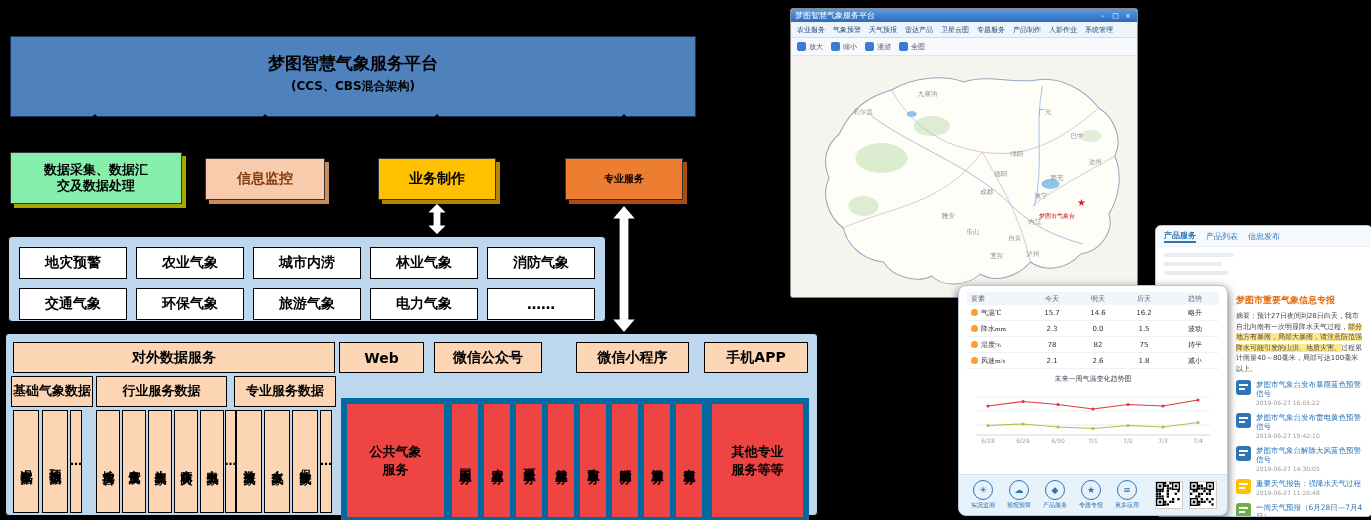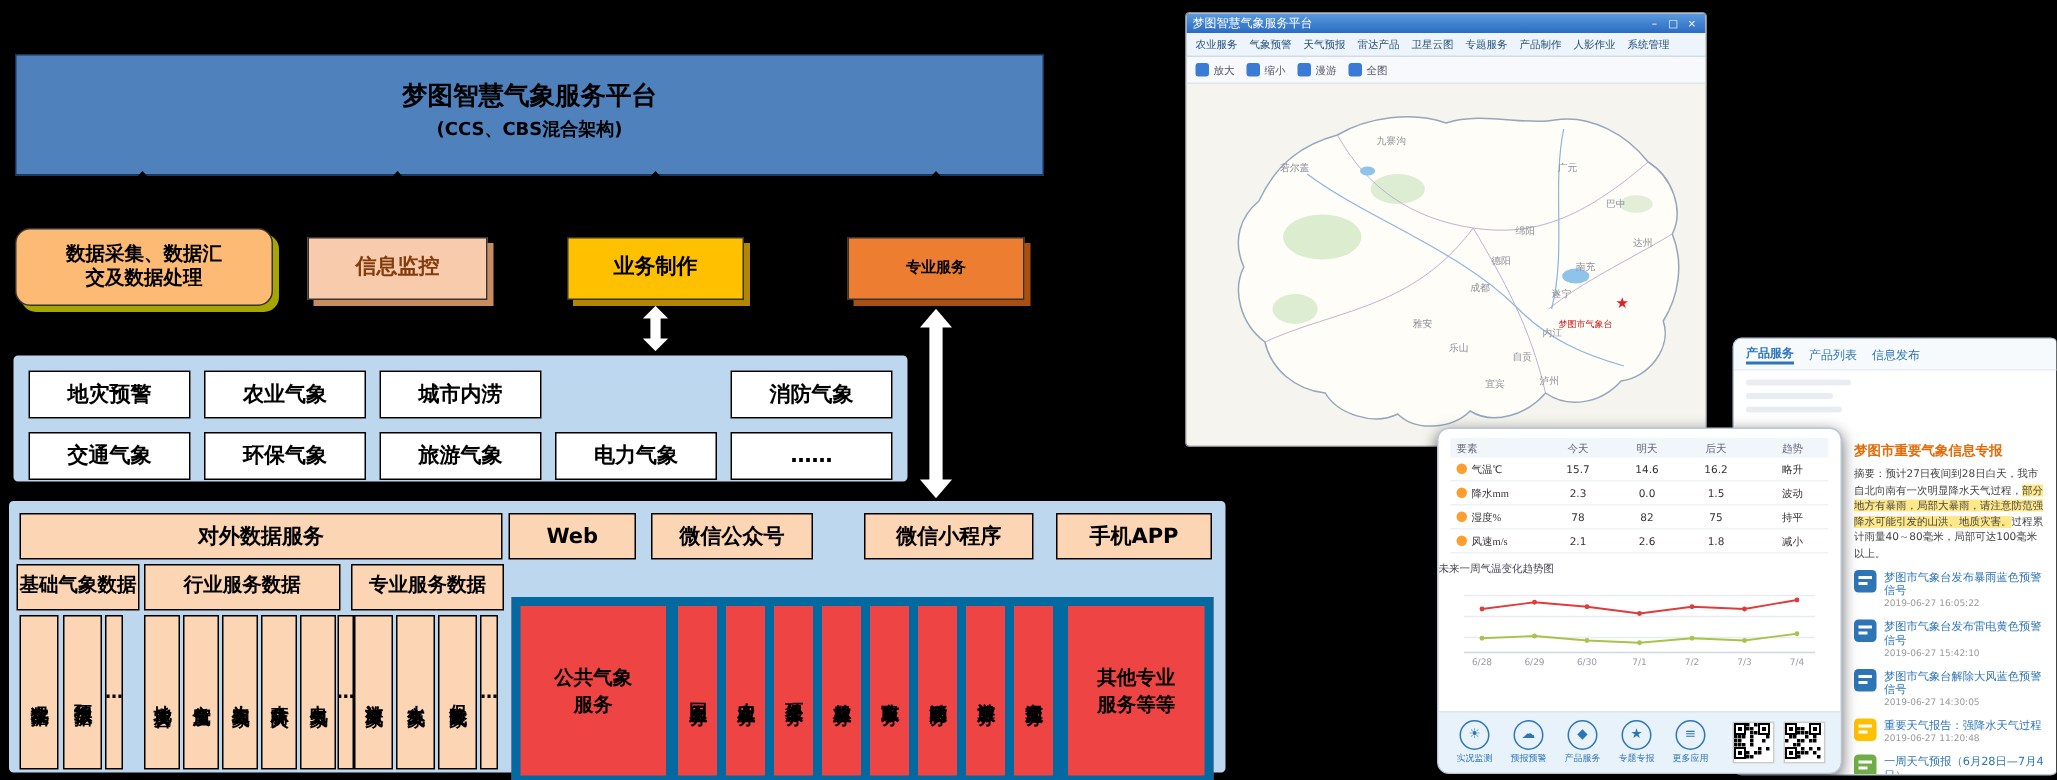--- a/index.html
+++ b/index.html
@@ -12,21 +12,21 @@
   #banner{left:10px;top:36px;width:684px;height:79px;background:#4f81bd;border:1px solid #17365d;text-align:center;}
   #banner .t{margin-top:15px;font-size:17px;font-weight:bold;}
   #banner .s{margin-top:3px;font-size:12px;font-weight:bold;}
 
   .arr{position:absolute;}
   .a1{left:84px;top:114px;}.a2{left:254px;top:114px;}.a3{left:426px;top:114px;}.a4{left:613px;top:114px;}
   .aw{left:426px;top:202px;}
   .al{left:611px;top:204px;}
 
   .module{position:absolute;border:1px solid #333;font-weight:bold;display:flex;align-items:center;justify-content:center;text-align:center;line-height:1.25;}
-  .m1{left:10px;top:152px;width:170px;height:50px;background:#fdba74;box-shadow:4px 4px 0 #a6a600;font-size:13px;border-radius:10px;}
+  .m1{left:10px;top:152px;width:170px;height:50px;background:#86efac;box-shadow:4px 4px 0 #a6a600;font-size:13px;}
   .m2{left:205px;top:158px;width:118px;height:40px;background:#f8cbad;box-shadow:4px 4px 0 #c98c5f;font-size:14px;color:#843c0c;}
   .m3{left:378px;top:158px;width:116px;height:40px;background:#ffc000;box-shadow:4px 4px 0 #b38600;font-size:14px;}
   .m4{left:565px;top:158px;width:116px;height:40px;background:#ed7d31;box-shadow:4px 4px 0 #aa4f12;font-size:10px;color:#000000;}
 
   #midbox{left:8px;top:236px;width:596px;height:84px;background:#bdd7ee;border:1px solid #000;border-radius:4px;}
   .svc-box{position:absolute;height:30px;width:106px;background:#fff;border:1px solid #000;font-size:14px;font-weight:bold;display:flex;align-items:center;justify-content:center;}
   .r1{top:10px;}.r2{top:51px;}
   .p0{left:10px;}.p1{left:127px;}.p2{left:244px;}.p3{left:361px;}.p4{left:478px;}
 
   #botbox{left:5px;top:333px;width:811px;height:181px;background:#bdd7ee;border:1px solid #000;border-radius:4px;}
@@ -84,21 +84,21 @@
   
   #front-panel{left:958px;top:285px;width:268px;height:229px;background:#fff;border:1px solid #b9c6d6;border-radius:8px;
     box-shadow:0 3px 10px rgba(0,0,0,.6);z-index:4;overflow:hidden;}
   .fp-table{margin:6px 8px 0;}
   .fp-hrow,.fp-row{display:grid;grid-template-columns:58px 46px 46px 46px 56px;align-items:center;padding:0 4px;}
   .fp-hrow{height:13px;background:#f1f6fb;font-size:7px;color:#667;}
   .fp-row{height:15px;border-bottom:1px solid #eef2f6;font-size:7px;color:#333;}
   .fp-row span,.fp-hrow span{text-align:center;}
   .fp-row .cell1,.fp-hrow span:first-child{text-align:left;display:flex;align-items:center;gap:3px;font-family:Liberation Serif, serif;}
   .dot{width:7px;height:7px;border-radius:50%;background:#ff9d2e;display:inline-block;flex:0 0 7px;}
-  .fp-chart-title{text-align:left;font-size:7px;color:#445;margin-top:5px;}
+  .fp-chart-title{text-align:center;font-size:7px;color:#445;margin-top:5px;}
   #trend-chart{display:block;margin:1px auto 0;}
   #trend-chart text{font-size:6px;fill:#99a;}
   .fp-nav{position:absolute;left:0;right:0;bottom:0;height:40px;background:#e8f2fb;border-top:1px solid #d4e4f3;display:flex;align-items:center;gap:8px;padding:0 10px;}
   .nav-item{display:flex;flex-direction:column;align-items:center;width:28px;}
   .nav-circle{width:18px;height:18px;border:1.5px solid #2e75b6;border-radius:50%;color:#2e75b6;font-size:9px;display:flex;align-items:center;justify-content:center;}
   .nav-label{font-size:6px;color:#2e75b6;margin-top:1px;white-space:nowrap;}
   .fp-qrs{margin-left:auto;display:flex;gap:6px;}
   .qr{width:26px;height:26px;background:#fff;border:1px solid #ccc;}
 </style>
 </head>
@@ -133,20 +133,21 @@
   <div class="module m1 pre">数据采集、数据汇
 交及数据处理</div>
   <div class="module m2">信息监控</div>
   <div class="module m3">业务制作</div>
   <div class="module m4">专业服务</div>
 
   <div class="abs" id="midbox">
     <div class="svc-box r1 p0">地灾预警</div>
     <div class="svc-box r1 p1">农业气象</div>
     <div class="svc-box r1 p2">城市内涝</div>
+    <div class="svc-box r1 p3">林业气象</div>
     <div class="svc-box r1 p4">消防气象</div>
     <div class="svc-box r2 p0">交通气象</div>
     <div class="svc-box r2 p1">环保气象</div>
     <div class="svc-box r2 p2">旅游气象</div>
     <div class="svc-box r2 p3">电力气象</div>
     <div class="svc-box r2 p4">……</div>
   </div>
 
   <div class="abs" id="botbox">
     <div class="b-top c0">对外数据服务</div>

